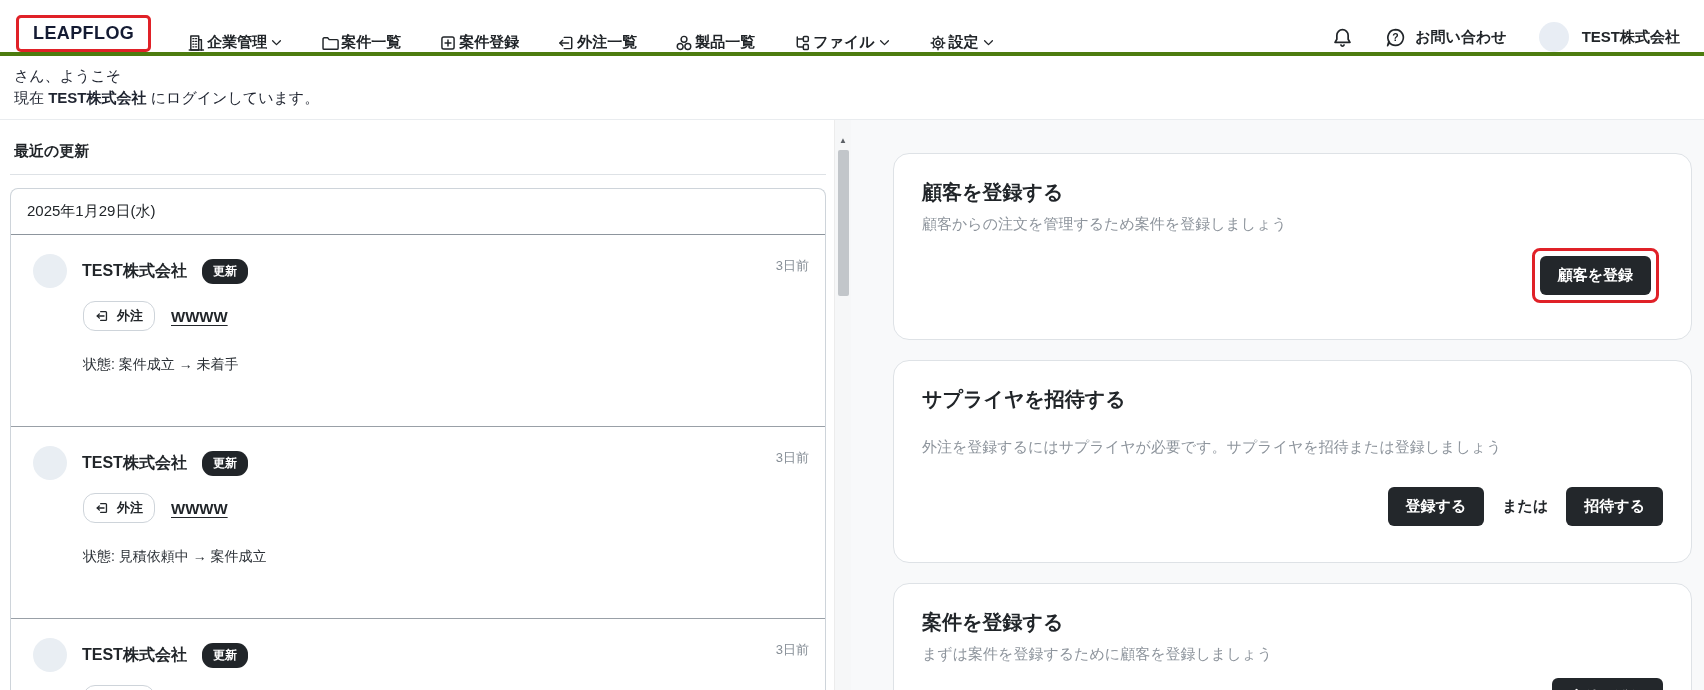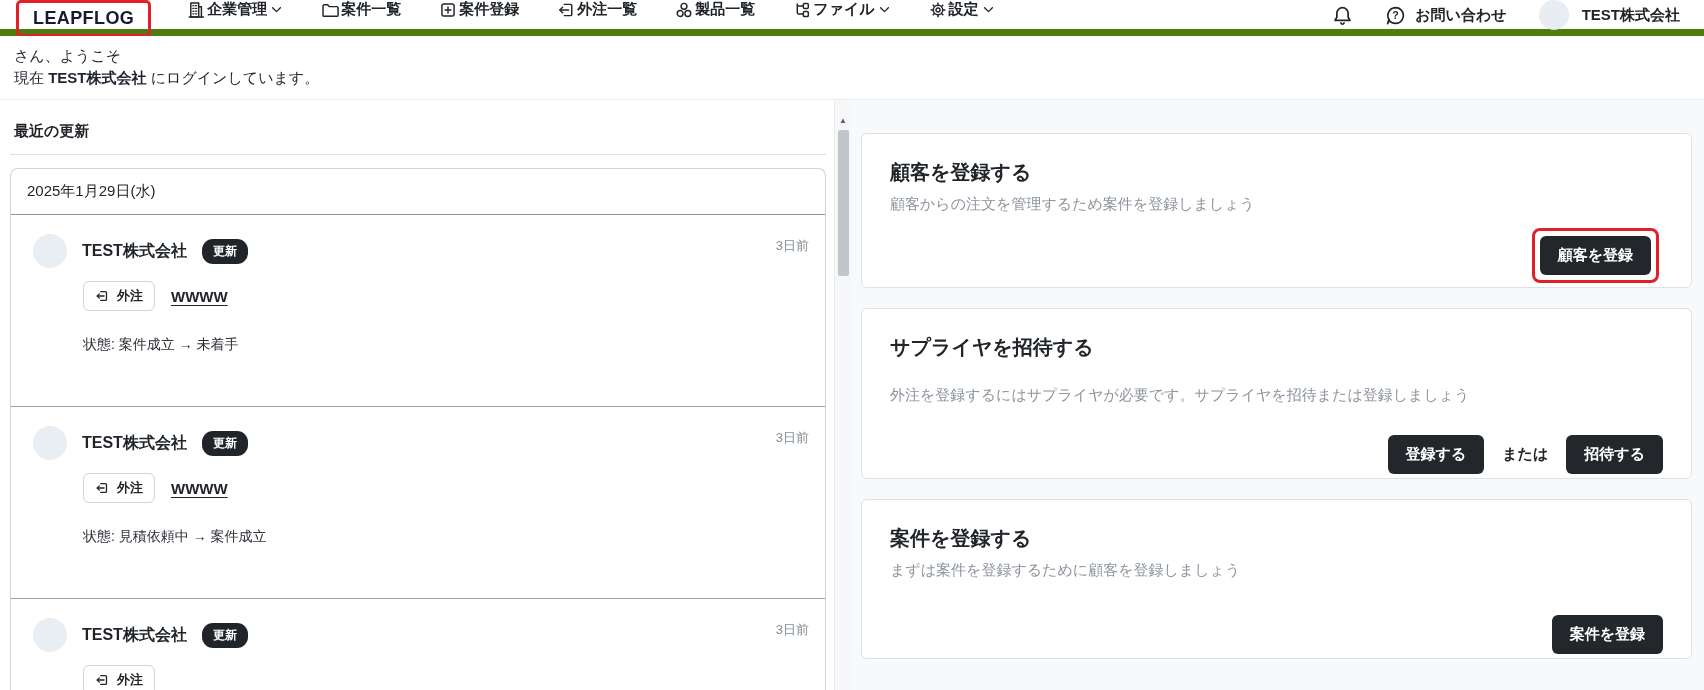--- a/index.html
+++ b/index.html
@@ -7,22 +7,22 @@
     --dark:#212529;
     --muted:#868e96;
     --border:#dee2e6;
   }
   *{margin:0;padding:0;box-sizing:border-box;}
   html,body{width:1704px;height:690px;overflow:hidden;background:#fff;
     font-family:"Liberation Sans","DejaVu Sans",sans-serif;color:var(--dark);}
   .screen{width:1704px;height:690px;overflow:hidden;display:flex;flex-direction:column;background:#fff;}
 
   
-  .navbar{height:36px;flex:none;display:flex;align-items:flex-start;padding:0 24px 0 16px;
-    border-bottom:7px solid #4d7c0f;background:#fff;}
+  .navbar{height:56px;flex:none;display:flex;align-items:flex-end;padding:0 24px 0 16px;
+    border-bottom:4px solid #4d7c0f;background:#fff;}
   .logo-box{border:3px solid var(--accent-red);border-radius:5px;padding:5px 14px;display:inline-block;}
   .logo{font-size:18px;font-weight:800;color:#141b33;letter-spacing:.4px;}
   .nav-items{display:flex;align-items:center;gap:38px;margin-left:36px;}
   .nav-item{display:flex;align-items:center;gap:2px;font-size:15px;font-weight:600;color:var(--dark);cursor:pointer;white-space:nowrap;}
   .nav-item svg{flex:none;}
   .chev{margin-left:1px;display:flex;}
   .nav-right{margin-left:auto;display:flex;align-items:center;gap:32px;}
   .bell-btn{display:flex;align-items:center;cursor:pointer;}
   .contact{display:flex;align-items:center;gap:9px;font-size:15px;font-weight:600;cursor:pointer;}
   .account{display:flex;align-items:center;gap:13px;font-size:15px;font-weight:600;cursor:pointer;}
@@ -43,35 +43,35 @@
     background:#fff;height:100%;overflow:hidden;}
   .date-header{padding:13px 16px;font-size:15px;border-bottom:1px solid #8d959d;}
   .update-item{padding:19px 16px 0 22px;}
   .update-item + .update-item{border-top:1px solid #99a0a7;}
   .item-top{display:flex;align-items:center;gap:15px;}
   .item-avatar{width:34px;height:34px;border-radius:50%;background:#e9eef3;flex:none;}
   .item-name{font-size:16px;font-weight:700;}
   .badge-dark{background:#212529;color:#fff;font-size:12px;font-weight:700;padding:4px 11px;border-radius:11px;}
   .item-time{margin-left:auto;font-size:13px;color:var(--muted);align-self:flex-start;padding-top:3px;}
   .item-tags{margin:13px 0 0 50px;display:flex;align-items:center;gap:16px;}
-  .tag-chip{display:inline-flex;align-items:center;gap:8px;border:1px solid #ced4da;border-radius:6px;
+  .tag-chip{display:inline-flex;align-items:center;gap:8px;border:1px solid #ced4da;border-radius:12px;
     padding:5px 11px;font-size:13px;font-weight:700;background:#fff;}
   .item-link{font-size:15px;font-weight:700;color:#212529;text-decoration:underline;text-underline-offset:3px;cursor:pointer;}
   .item-status{margin:25px 0 0 50px;font-size:14px;color:#2b3036;padding-bottom:52px;}
 
   
   .scroll-col{width:17px;flex:none;background:#f6f7f8;border-left:1px solid #ececec;
     display:flex;flex-direction:column;align-items:center;}
   .scroll-up{font-size:8px;color:#5c6066;margin-top:16px;line-height:10px;cursor:pointer;}
   .scroll-thumb{width:11px;height:146px;background:#c2c6ca;border-radius:2px;margin-top:4px;cursor:pointer;}
 
   
   .right{flex:1;padding:33px 12px 0 10px;display:flex;flex-direction:column;gap:20px;overflow:hidden;}
-  .card{background:#fff;border:1px solid var(--border);border-radius:6px;padding:25px 28px 4px;
-    display:flex;flex-direction:column;min-height:150px;flex:none;}
+  .card{background:#fff;border:1px solid var(--border);border-radius:16px;padding:25px 28px 36px;
+    display:flex;flex-direction:column;min-height:150px;flex:none;margin-left:32px;}
   .card-title{font-size:20px;font-weight:700;color:#212529;}
   .card-sub{margin-top:9px;font-size:15px;color:#8d949c;}
   .card-actions{margin-top:auto;display:flex;align-items:center;justify-content:flex-end;gap:18px;padding-top:14px;}
   .btn-dark{background:#23272b;color:#fff;border:none;border-radius:6px;padding:10px 18px;
     font-size:15px;font-weight:700;font-family:inherit;cursor:pointer;white-space:nowrap;}
   .or-text{font-size:15px;font-weight:700;color:#212529;}
   .highlight-wrap{border:3px solid var(--accent-red);border-radius:8px;padding:5px;display:inline-block;margin-right:4px;}
   .card2{min-height:148px;gap:16px;}
   .card3{min-height:160px;}
   svg{display:block;}

